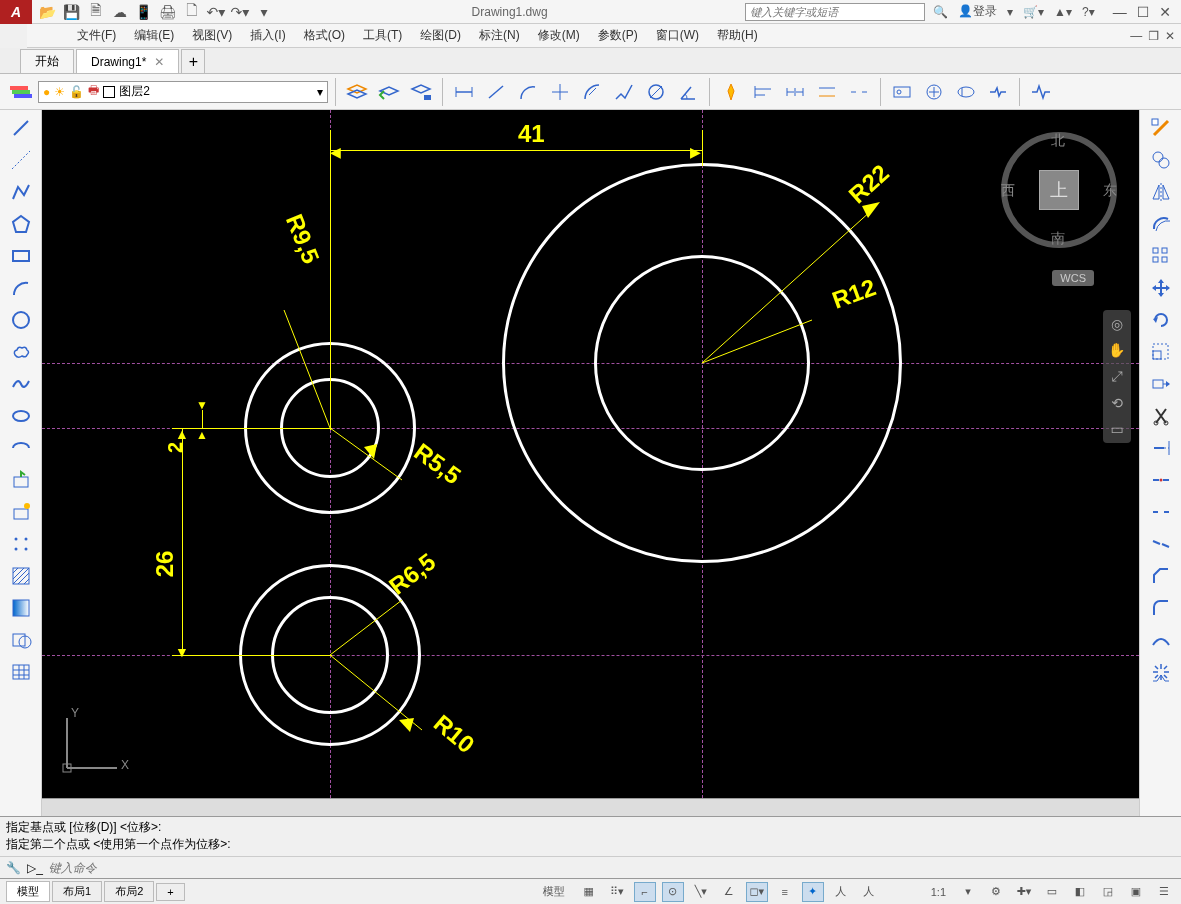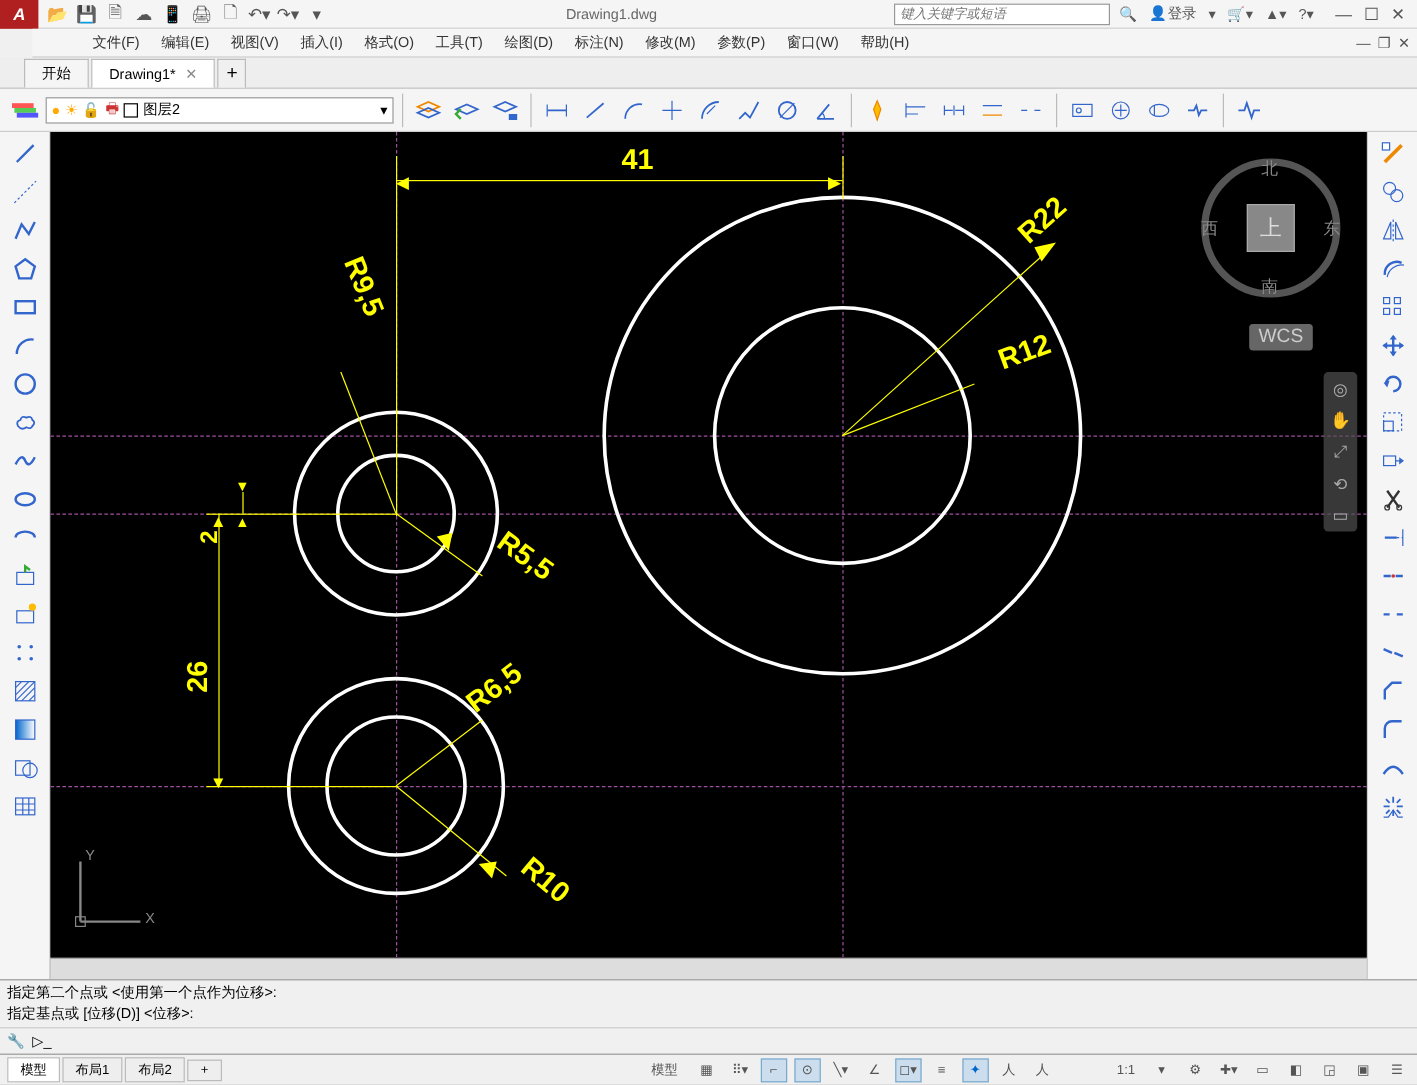--- a/index.html
+++ b/index.html
@@ -34,21 +34,21 @@
 .h-scroll { height: 18px; background: #ddd; border-top: 1px solid #999; }
 .circle { position: absolute; border: 3px solid #fff; border-radius: 50%; }
 .axis-h { position: absolute; height: 0; border-top: 1px dashed #a050a0; }
 .axis-v { position: absolute; width: 0; border-left: 1px dashed #a050a0; }
 .dim-text { position: absolute; color: #ffff00; font-size: 24px; font-weight: bold; }
 .dim-line { position: absolute; background: #ffff00; }
 .ucs { position: absolute; left: 15px; bottom: 20px; color: #888; font-size: 12px; }
 .viewcube { position: absolute; right: 20px; top: 20px; width: 120px; height: 120px; display: flex; align-items: center; justify-content: center; }
 .vc-box { width: 40px; height: 40px; background: #888; border: 1px solid #aaa; display: flex; align-items: center; justify-content: center; color: #ddd; font-size: 18px; }
 .vc-dir { position: absolute; color: #888; font-size: 14px; }
-.wcs-badge { position: absolute; right: 45px; top: 160px; background: #666; color: #ccc; padding: 2px 8px; font-size: 16px; border-radius: 3px; }
+.wcs-badge { position: absolute; right: 45px; top: 160px; background: #666; color: #ccc; padding: 2px 8px; font-size: 11px; border-radius: 3px; }
 .nav-bar { position: absolute; right: 8px; top: 200px; width: 28px; background: rgba(80,80,80,0.7); border-radius: 4px; padding: 6px 0; display: flex; flex-direction: column; gap: 10px; align-items: center; }
 .nav-bar div { color: #aaa; font-size: 14px; cursor: pointer; }
 .cmd-area { height: 40px; background: #f0f0f0; border-top: 1px solid #999; padding: 2px 6px; font-size: 12px; overflow: hidden; }
 .cmd-input-row { height: 22px; background: #f0f0f0; border-top: 1px solid #ccc; display: flex; align-items: center; padding: 0 6px; gap: 6px; font-size: 12px; }
 .cmd-input { flex: 1; border: none; background: transparent; font-style: italic; color: #888; font-size: 12px; outline: none; }
 .status-bar { height: 26px; background: #f0f0f0; border-top: 1px solid #999; display: flex; align-items: center; padding: 0 6px; font-size: 11px; }
 .layout-tab { padding: 2px 10px; border: 1px solid #bbb; background: #eee; margin-right: 2px; cursor: pointer; }
 .layout-tab.active { background: #fff; }
 .status-right { margin-left: auto; display: flex; gap: 6px; align-items: center; }
 .st-btn { width: 22px; height: 20px; display: flex; align-items: center; justify-content: center; cursor: pointer; color: #555; border: 1px solid transparent; }
@@ -586,27 +586,28 @@
     <div class="v-icon">
         <svg width="22" height="22">
           <path d="M11 3 L11 8 M11 14 L11 19 M3 11 L8 11 M14 11 L19 11 M5 5 L8 8 M14 14 L17 17 M5 17 L8 14 M14 8 L17 5" stroke="#36c" stroke-width="1.5"></path>
           <path d="M3 20 L7 20 L11 14 L15 20 L19 20" fill="none" stroke="#36c"></path>
         </svg>
       </div>
   </div>
 </div>
 
 <div class="cmd-area">
+  <div>指定基点或  [位移(D)]  &lt;位移&gt;:</div>
   <div>指定第二个点或  &lt;使用第一个点作为位移&gt;:</div>
-  <div>指定基点或  [位移(D)]  &lt;位移&gt;:</div>
 </div>
 
 <div class="cmd-input-row">
   <span>🔧</span>
   <span>▷_</span>
+  <input class="cmd-input" placeholder="键入命令" style="">
 </div>
 
 <div class="status-bar">
   <span class="layout-tab active">模型</span>
   <span class="layout-tab">布局1</span>
   <span class="layout-tab">布局2</span>
   <span class="layout-tab">+</span>
   <div class="status-right">
     <span class="st-btn" style="width:auto;padding:0 6px;">模型</span>
     <span class="st-btn">▦</span>

